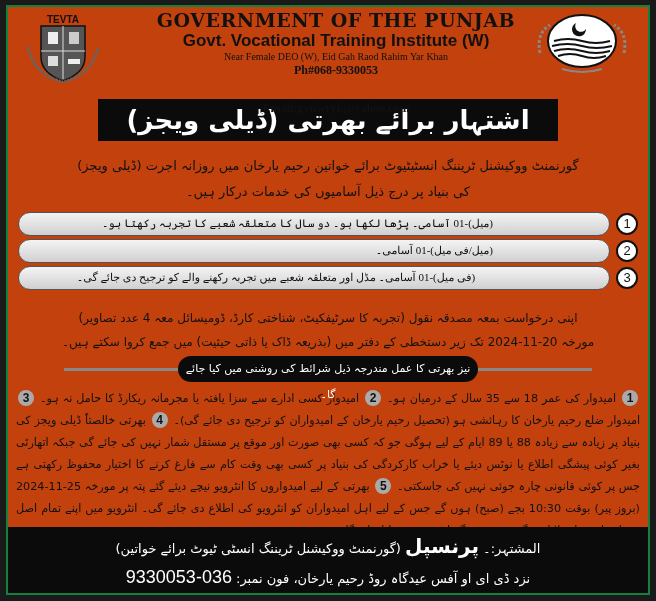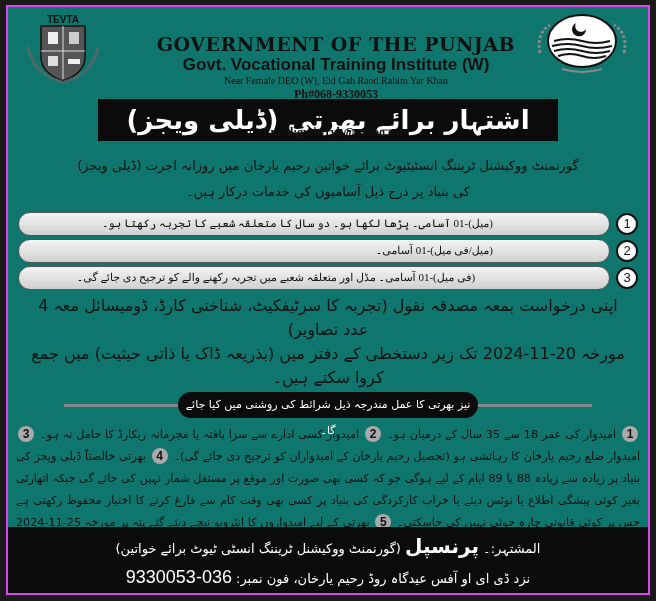--- a/index.html
+++ b/index.html
@@ -1,45 +1,45 @@
 <!DOCTYPE html>
 <html><head>
 <meta charset="utf-8">
 <style>
   * { box-sizing: border-box; margin: 0; padding: 0; }
   html, body { width: 656px; height: 601px; background: #1a1a1a; overflow: hidden; }
   body { font-family: "DejaVu Sans", sans-serif; color: #111; }
   .page {
     position: absolute; left: 6px; top: 5px; width: 644px; height: 590px;
-    background: #0f766e; border: 2px solid #d946ef;
+    background: #c2410c; border: 2px solid #15803d;
   }
   .header { position: relative; height: 80px; }
   .logo-left { position: absolute; left: 16px; top: 6px; width: 78px; height: 70px; }
   .logo-right { position: absolute; right: 16px; top: 6px; width: 100px; height: 62px; }
-  .head-center { position: absolute; left: 136px; right: 120px; top: 2px; text-align: center; margin-top: 24px; }
+  .head-center { position: absolute; left: 136px; right: 120px; top: 2px; text-align: center; }
   .gov-title { font-family: "DejaVu Serif", serif; font-weight: bold; font-size: 19px; letter-spacing: 0.5px; line-height: 22px; }
   .tevta-line { font-family: "Liberation Serif", serif; font-weight: bold; font-size: 10px; line-height: 12px; }
   .inst-line { font-family: "Liberation Sans", sans-serif; font-weight: bold; font-size: 17px; line-height: 20px; }
   .addr-line { font-family: "Liberation Serif", serif; font-weight: normal; font-size: 10px; line-height: 12px; }
   .contact-line { font-family: "Liberation Serif", serif; font-weight: bold; font-size: 12px; line-height: 14px; display: flex; justify-content: center; gap: 12px; flex-direction: column; }
   .contact-line .sep { border-left: 1px solid #444; }
   .banner { margin: 12px auto; width: 460px; height: 42px; background: #0b0b0b; color: #fff; text-align: center;
     font-size: 26px; font-weight: bold; line-height: 42px; direction: rtl; }
   .urdu { direction: rtl; text-align: center; font-family: "DejaVu Sans", sans-serif; }
   .intro { font-size: 13px; line-height: 26px; margin-top: 4px; padding: 0 20px; }
   .posts { margin: 6px 10px 0 10px; }
   .post-row { display: flex; flex-direction: row-reverse; align-items: center; height: 25px; margin-bottom: 2px; }
   .post-num { width: 22px; height: 22px; border: 2px solid #111; border-radius: 50%; font-family: "Liberation Sans", sans-serif;
     font-size: 13px; text-align: center; line-height: 18px; margin-left: 6px; flex: none; background: #fff; }
   .post-pill { display: flex; flex-direction: row-reverse; align-items: center; flex: 1; height: 24px; border: 1px solid #555;
     border-radius: 12px; background: linear-gradient(#f4f4f4, #d0d0d0); overflow: hidden; }
   .post-title { background: #0b0b0b; color: #fff; font-weight: bold; font-size: 15px; height: 24px; line-height: 24px;
     padding: 0 16px; border-radius: 12px; min-width: 108px; text-align: center; direction: rtl; flex: none; margin-top: 48px; }
   .post-desc { direction: rtl; font-size: 11px; padding-right: 8px; white-space: nowrap; text-align: right; flex: 1; font-family: Liberation Serif, serif; }
-  .apply { font-size: 16px; line-height: 24px; margin-top: 4px; padding: 0 20px; }
+  .apply { font-size: 12px; line-height: 24px; margin-top: 16px; padding: 0 20px; }
   .cond-wrap { position: relative; height: 26px; margin: 2px 56px 0 56px; }
   .cond-line { position: absolute; left: 0; right: 0; top: 12px; height: 3px; background: #888; }
   .cond-pill { position: absolute; left: 50%; transform: translateX(-50%); top: 0; width: 300px; height: 26px; border-radius: 13px;
     background: #0b0b0b; color: #fff; font-size: 11px; line-height: 26px; text-align: center; direction: rtl; }
   .rules { direction: rtl; text-align: justify; font-size: 11.2px; line-height: 22px; padding: 6px 8px 0 8px; }
   .rules .n { display: inline-block; width: 16px; height: 16px; border-radius: 50%; background: #aaa; font-family: "Liberation Sans", sans-serif;
     font-size: 12px; font-weight: bold; text-align: center; line-height: 16px; margin: 0 2px; }
   .footer { position: absolute; left: 0; right: 0; bottom: 0; height: 66px; background: #0b0b0b; color: #fff; text-align: center; direction: rtl; }
   .footer .l1 { font-size: 13px; line-height: 30px; padding-top: 4px; }
   .footer .l1 b { font-size: 20px; }

